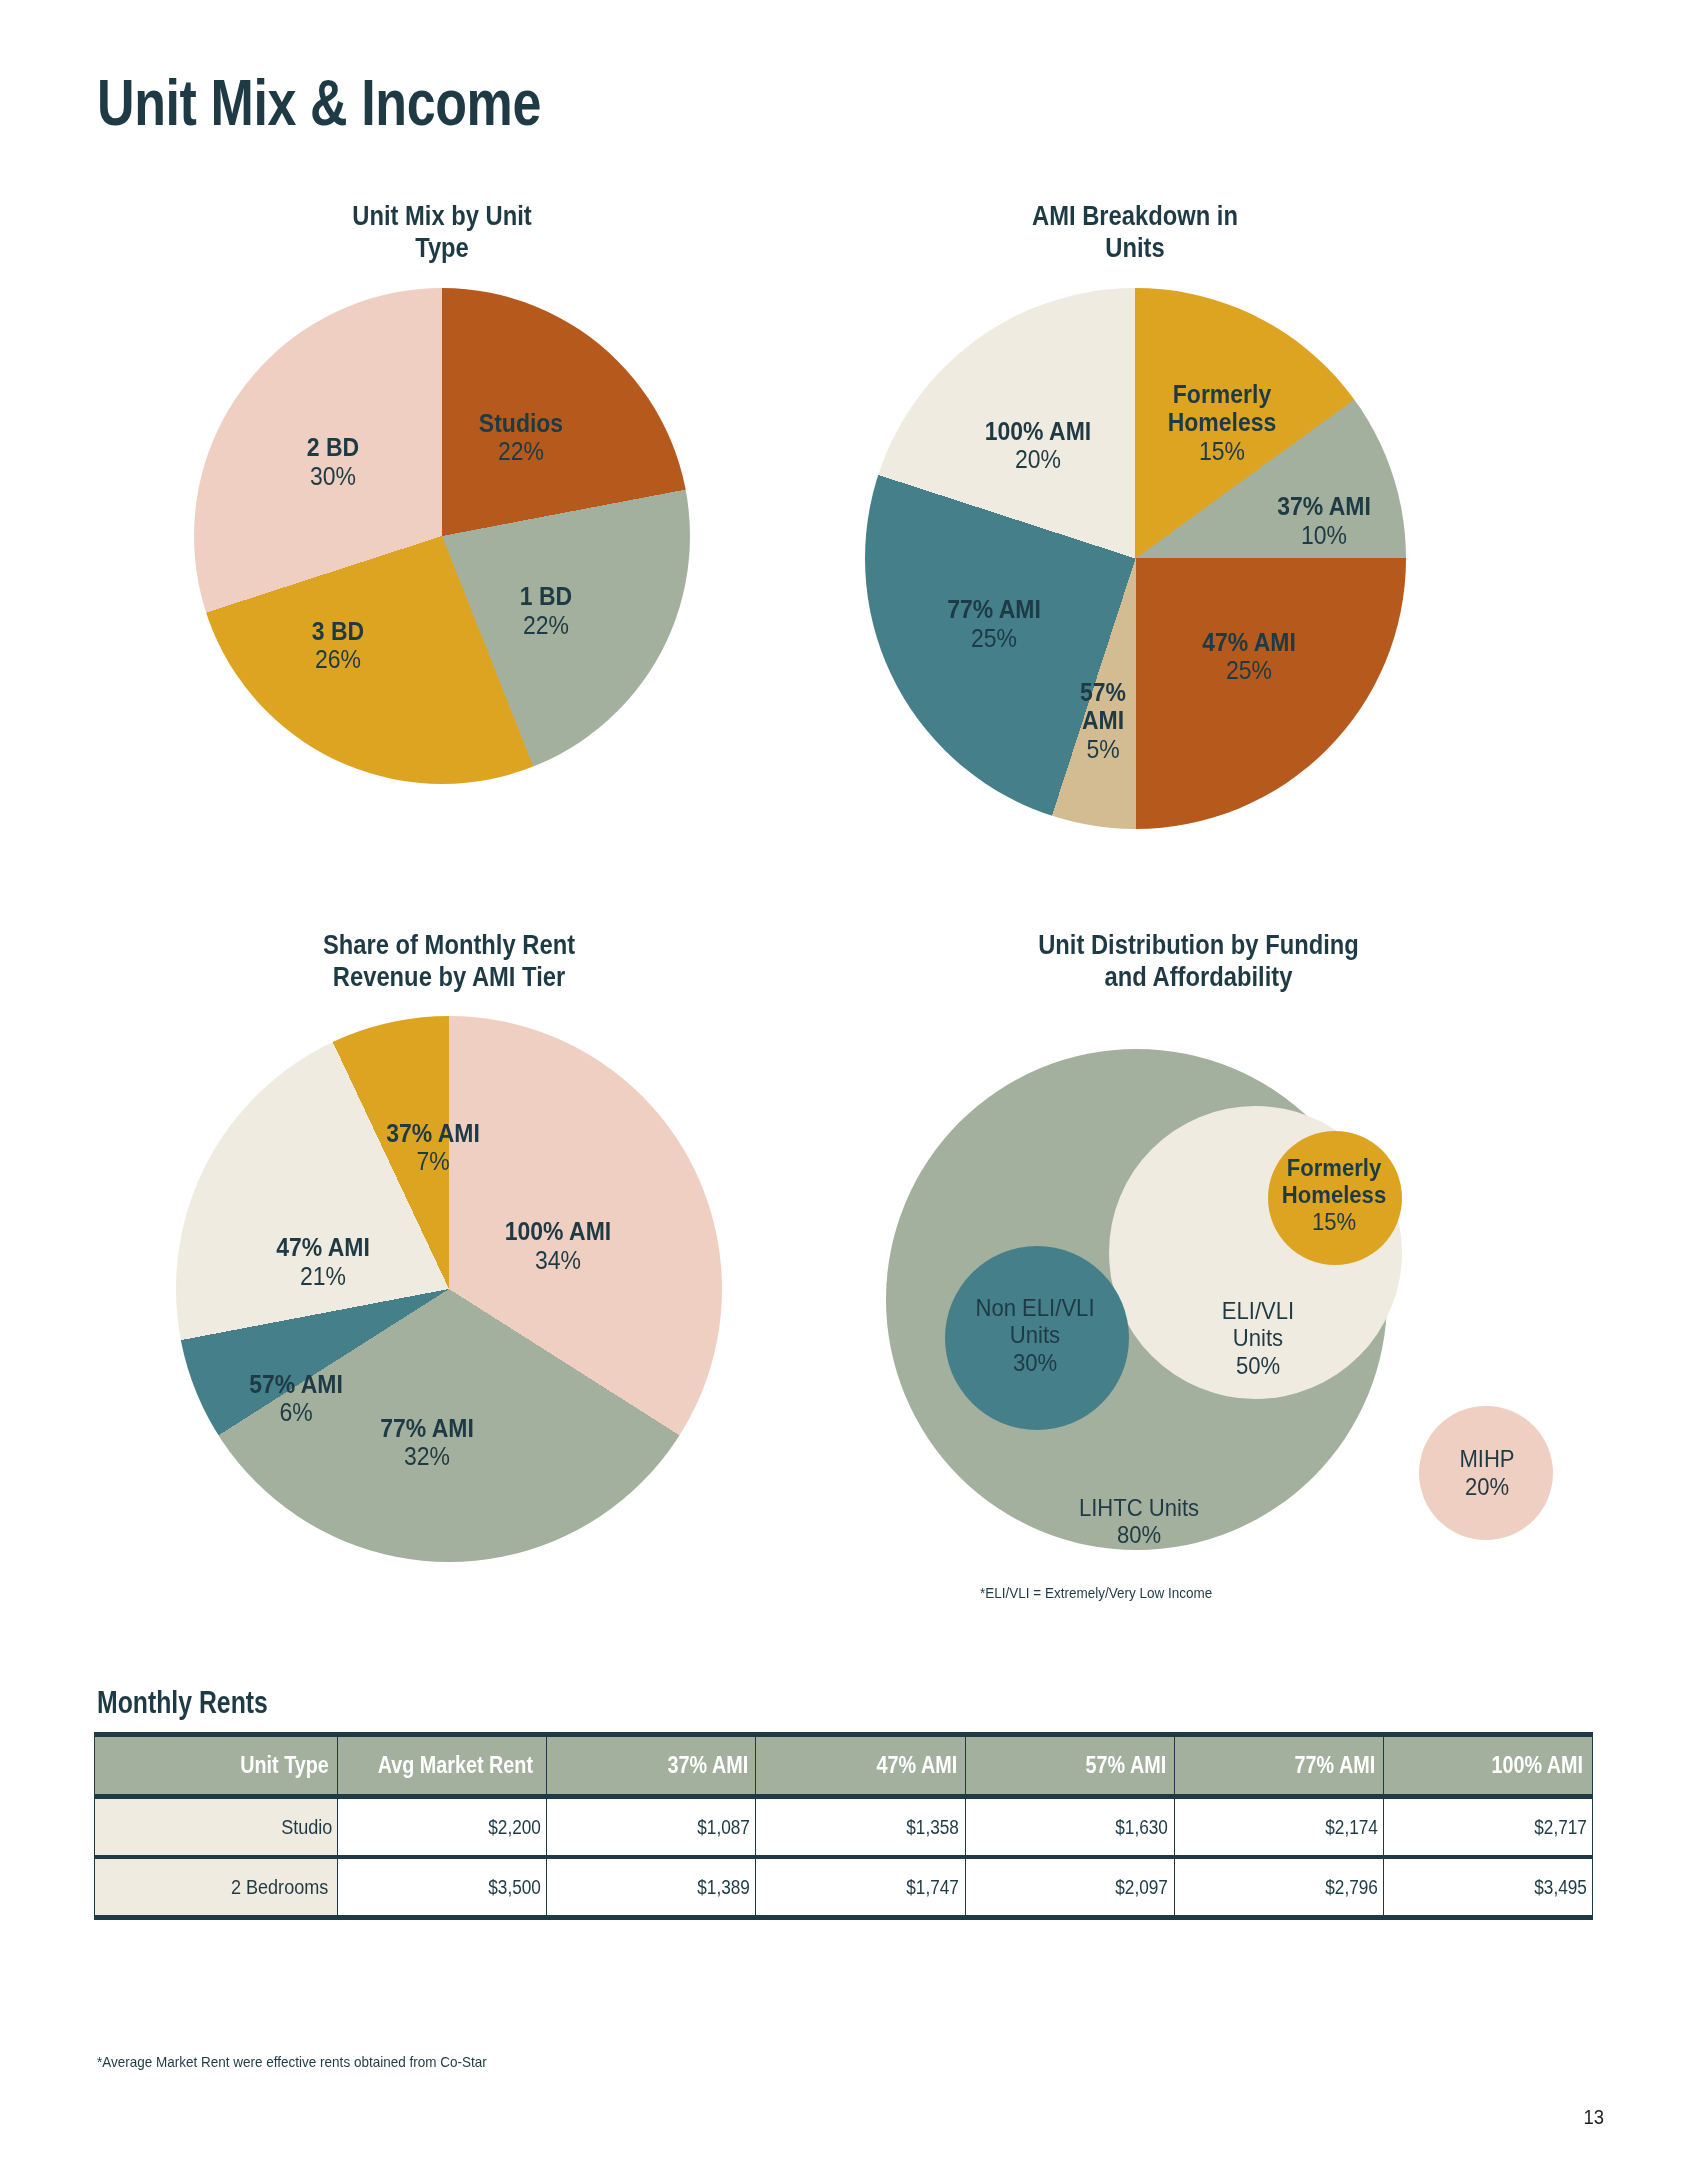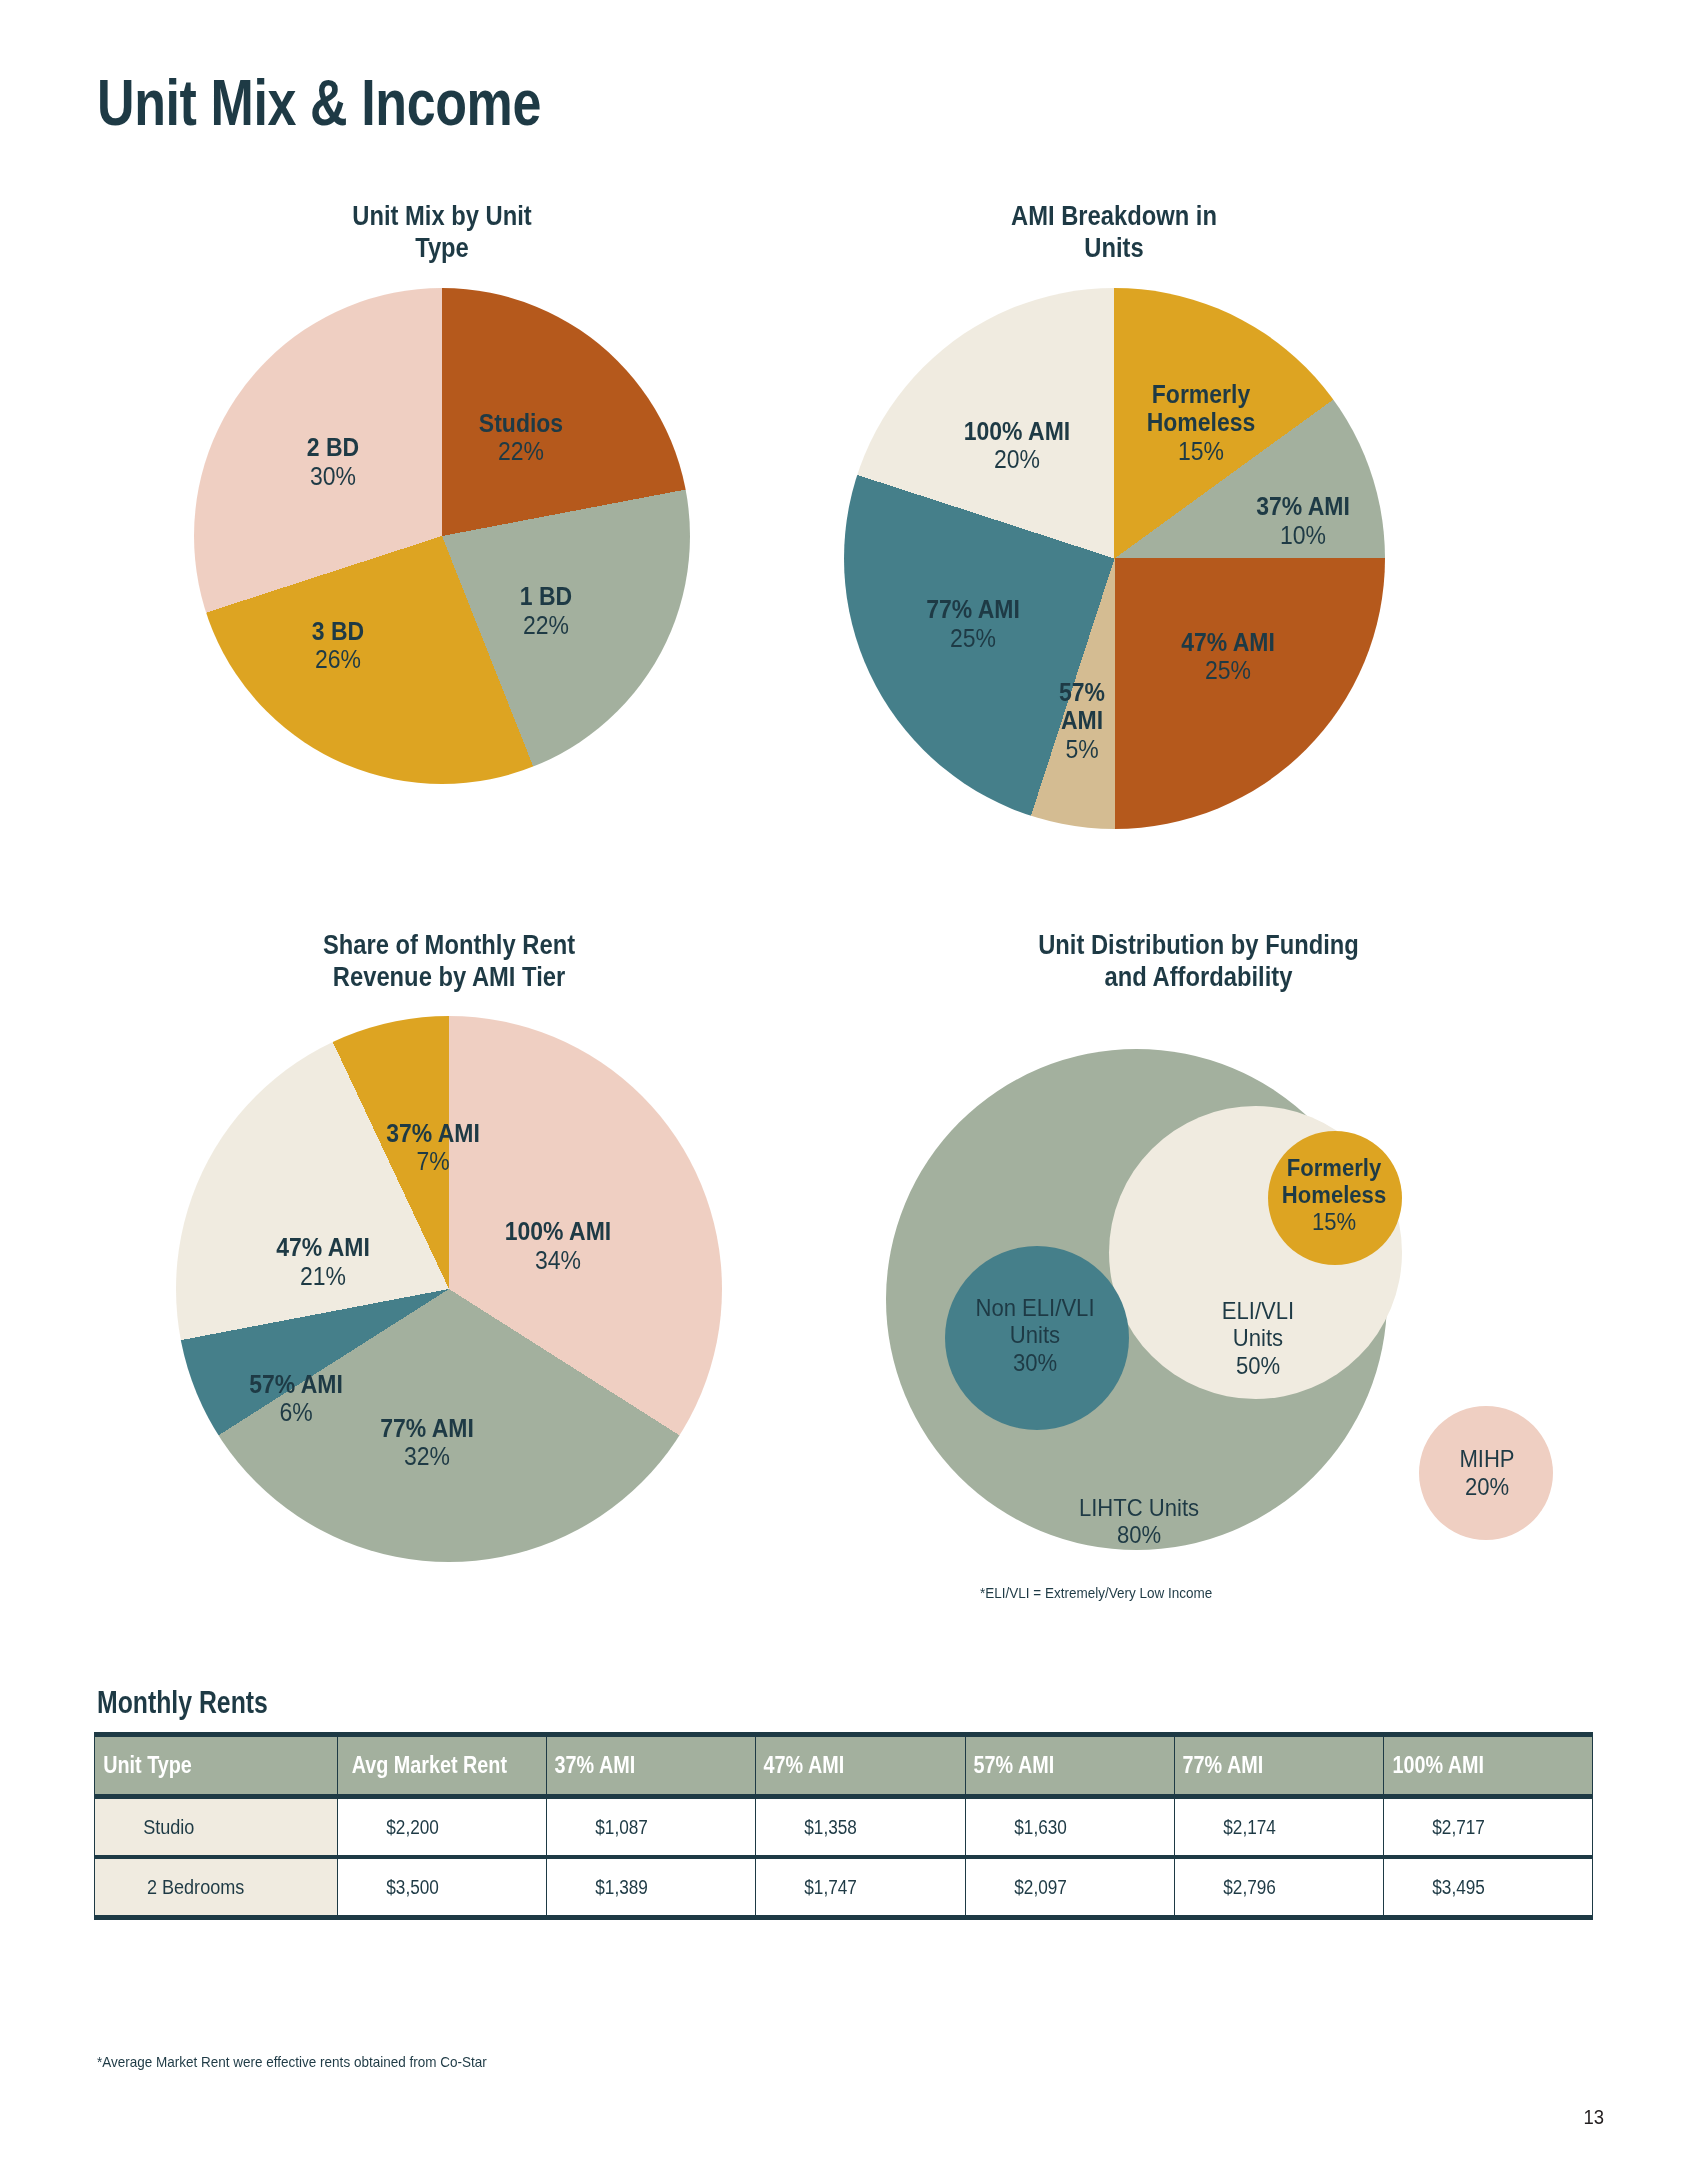--- a/index.html
+++ b/index.html
@@ -73,21 +73,21 @@
   }
   #rents-table {
     position:absolute; left:94px; top:1732px;
     width:1499px;
     border-collapse:collapse;
     table-layout:fixed;
   }
   #rents-table th, #rents-table td {
     border-left:1.5px solid #1E3A45;
     border-right:1.5px solid #1E3A45;
-    text-align:left;
+    text-align:right;
     color:#1E3A45;
   }
   #rents-table thead th {
     background:#A3B09E;
     color:#ffffff;
     font-size:23px; font-weight:bold;
     height:55px;
     border-top:5.5px solid #1E3A45;
     border-bottom:5.5px solid #1E3A45;
   }
@@ -152,21 +152,21 @@
         <span class="nm">3 BD</span>
         <span class="vl">26%</span>
       </div>
       <div class="slice-label" style="left:28%; top:35%;">
         <span class="nm">2 BD</span>
         <span class="vl">30%</span>
       </div>
     </div>
   </div>
 
-  <div class="chart-block" style="left:821px; top:201px; width:586px;">
+  <div class="chart-block" style="left:842px; top:201px; width:586px;">
     <div class="chart-title">
       <span>AMI Breakdown in</span>
       <span>Units</span>
     </div>
     <div class="pie-wrap" style="width:541px; height:541px; margin-top:23px;">
       <div class="pie" style="background: conic-gradient(
               #DDA422 0deg 54deg,
               #A3B09E 54deg 90deg,
               #B5591C 90deg 180deg,
               #D4BC92 180deg 198deg,

